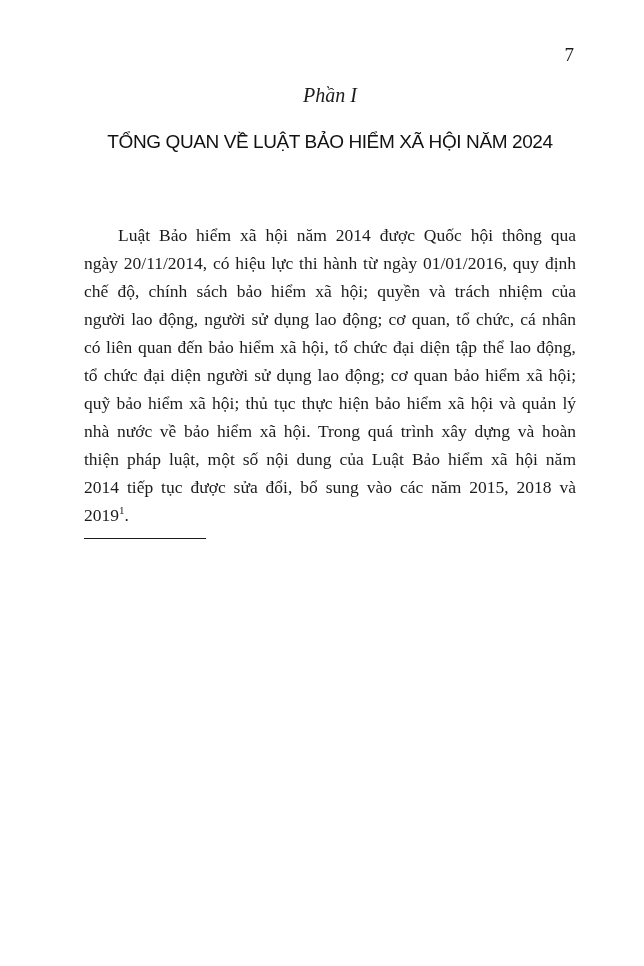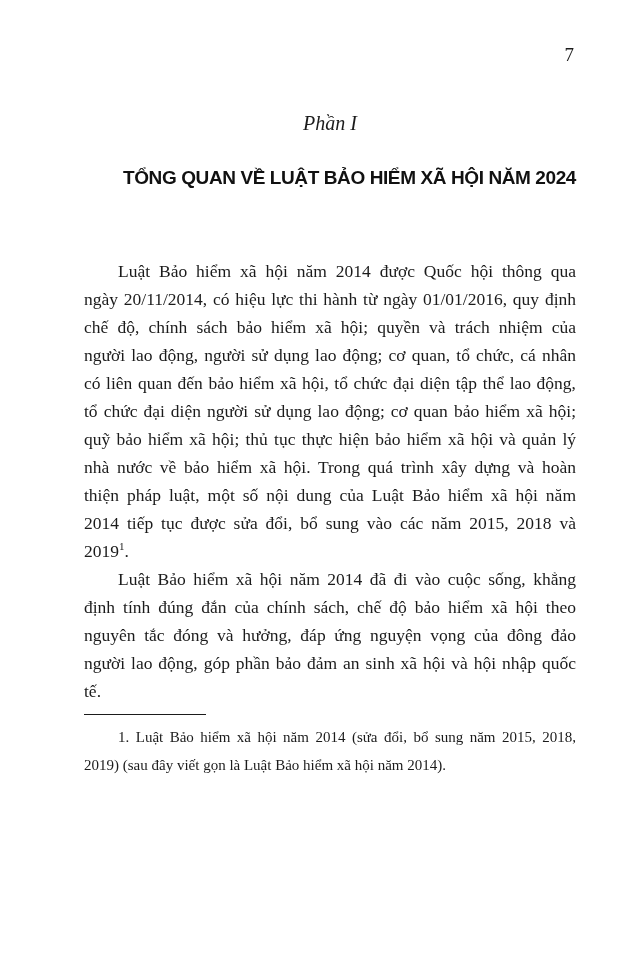--- a/index.html
+++ b/index.html
@@ -21,32 +21,32 @@
   }
   .page-number {
     position: absolute;
     top: 44px;
     right: 70px;
     font-size: 19px;
     color: #1b1b1b;
   }
   .part-title {
     margin: 0;
-    padding-top: 112px;
+    padding-top: 84px;
     text-align: center;
     font-style: italic;
     font-size: 20px;
     font-weight: normal;
     font-family: "Liberation Serif", "DejaVu Serif", serif;
   }
   .chapter-heading {
-    margin: 32px 0 0 0;
-    text-align: right;
+    margin: 24px 0 0 0;
+    text-align: center;
     font-family: "Liberation Sans", "DejaVu Sans", sans-serif;
-    font-weight: bold;
+    font-weight: normal;
     font-size: 19px;
     letter-spacing: -0.4px;
     color: #111111;
   }
   .body-para {
     margin: 0;
     font-size: 17.5px;
     line-height: 28px;
     text-align: justify;
     text-indent: 34px;
@@ -80,19 +80,17 @@
 <div class="page">
 
   <div class="page-number">7</div>
 
   <h2 class="part-title">Phần I</h2>
 
   <h1 class="chapter-heading">TỔNG QUAN VỀ LUẬT BẢO HIỂM XÃ HỘI NĂM 2024</h1>
 
   <p class="body-para first"><span>Luật Bảo hiểm xã hội năm 2014 được Quốc hội thông qua ngày 20/11/2014, có hiệu lực thi hành từ ngày 01/01/2016, quy định chế độ, chính sách bảo hiểm xã hội; quyền và trách nhiệm của người lao động, người sử dụng lao động; cơ quan, tổ chức, cá nhân có liên quan đến bảo hiểm xã hội, tổ chức đại diện tập thể lao động, tổ chức đại diện người sử dụng lao động; cơ quan bảo hiểm xã hội; quỹ bảo hiểm xã hội; thủ tục thực hiện bảo hiểm xã hội và quản lý nhà nước về bảo hiểm xã hội. Trong quá trình xây dựng và hoàn thiện pháp luật, một số nội dung của Luật Bảo hiểm xã hội năm 2014 tiếp tục được sửa đổi, bổ sung vào các năm 2015, 2018 và 2019</span><sup class="footnote-ref">1</sup><span>.</span></p>
 
-  <p class="body-para">Luật Bảo hiểm xã hội năm 2014 đã đi vào cuộc sống, khẳng định tính đúng đắn của chính sách, chế độ bảo hiểm xã hội theo nguyên tắc đóng và hưởng, đáp ứng nguyện vọng của đông đảo người lao động, góp phần bảo đảm an sinh xã hội và hội nhập quốc tế.</p>
 
   <div class="footnote-rule"></div>
 
-  <p class="footnote">1. Luật Bảo hiểm xã hội năm 2014 (sửa đổi, bổ sung năm 2015, 2018, 2019) (sau đây viết gọn là Luật Bảo hiểm xã hội năm 2014).</p>
 
 </div>
 
 </body></html>

